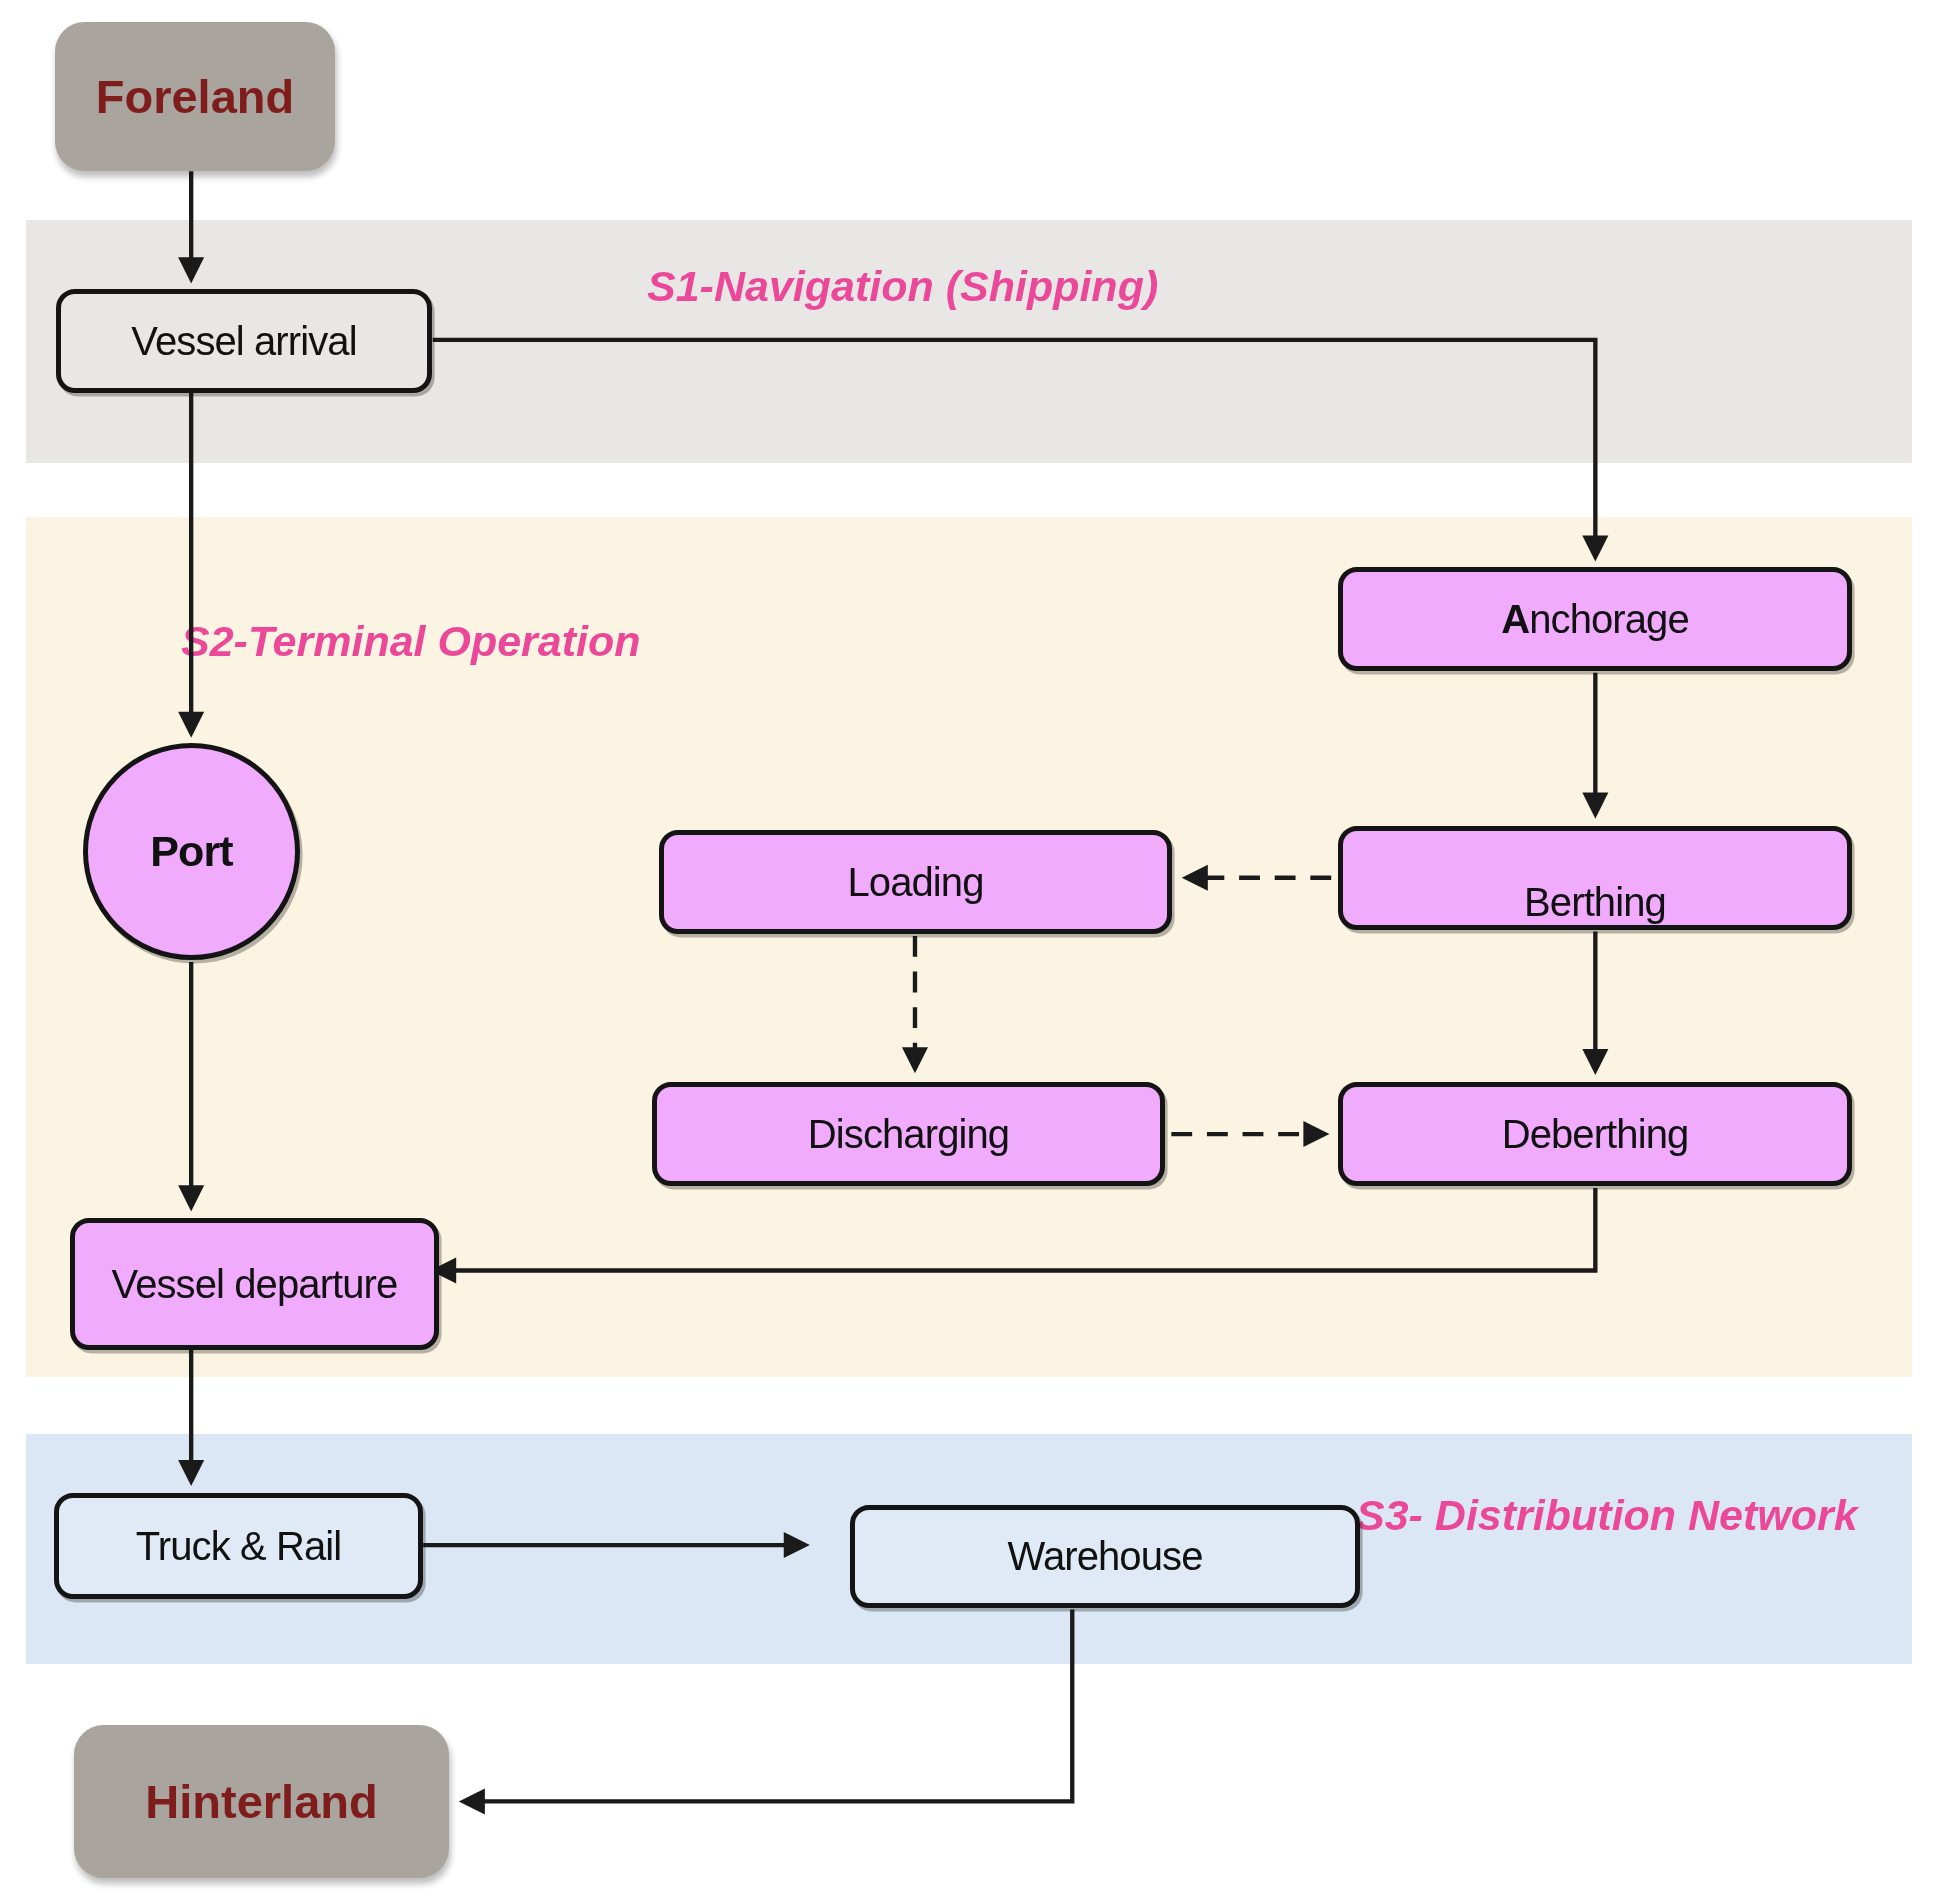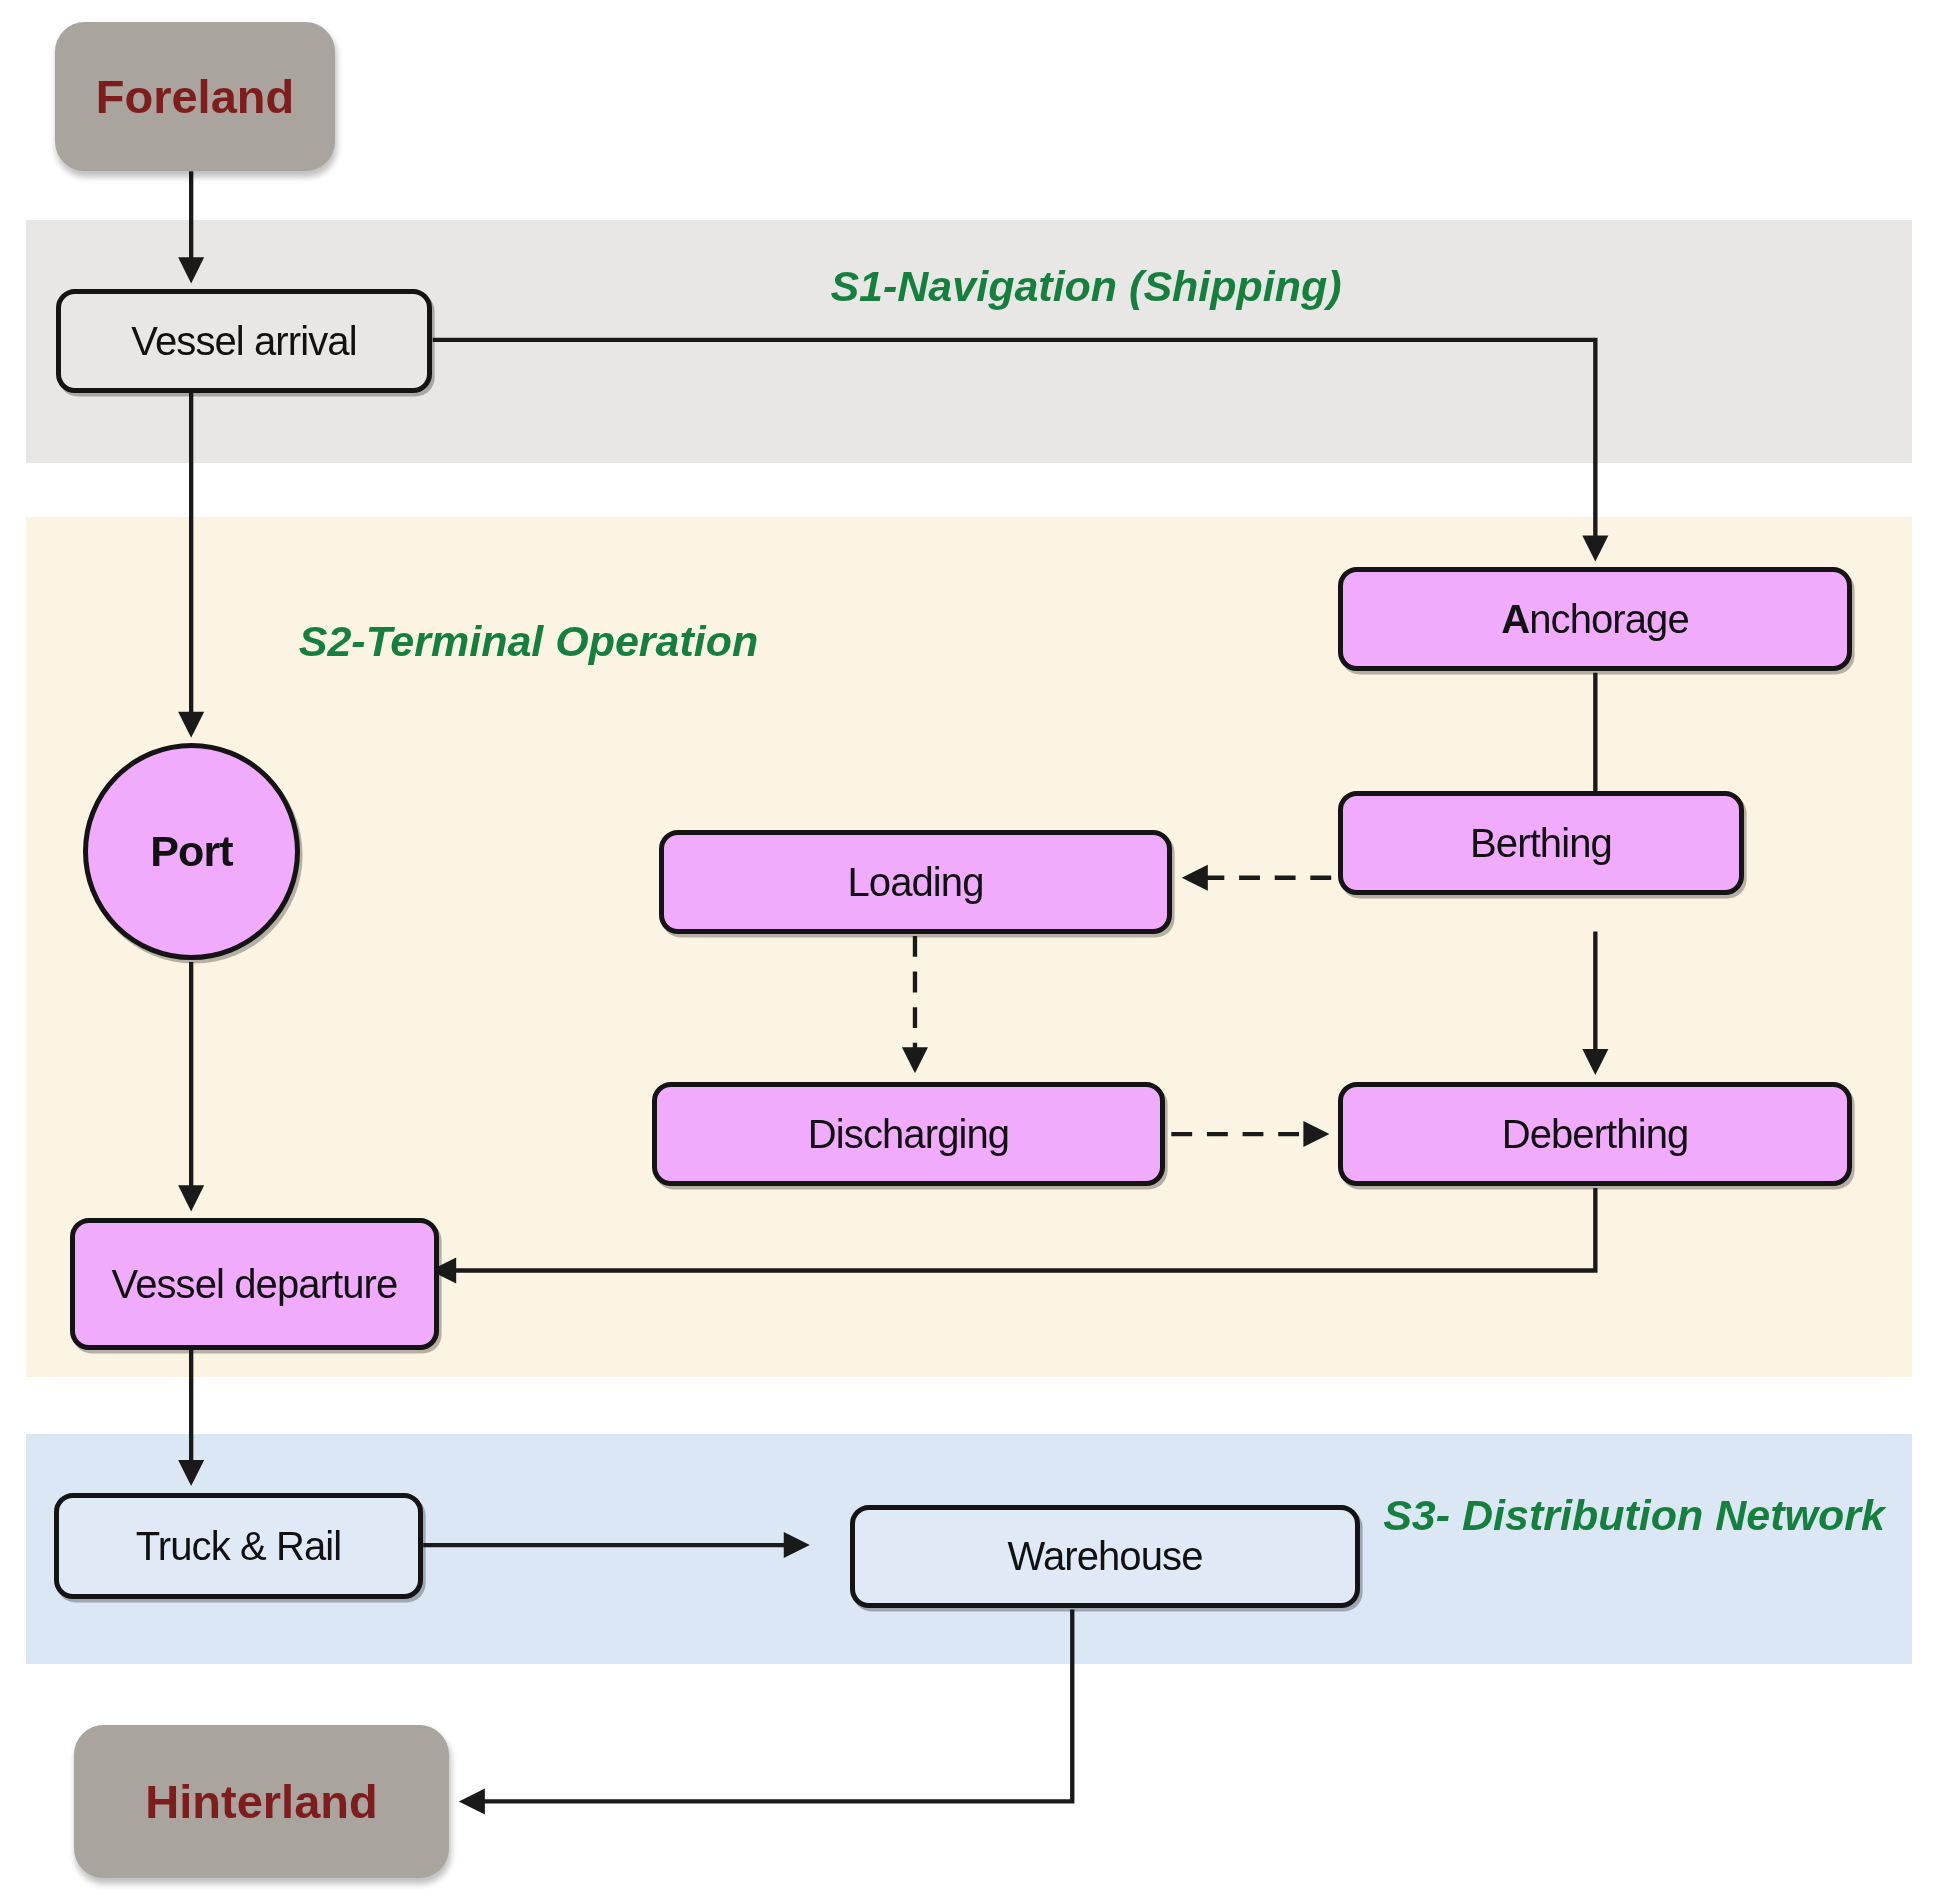--- a/index.html
+++ b/index.html
@@ -17,22 +17,22 @@
   .band { position: absolute; left: 26px; width: 1886px; }
   .band.s1 { top: 220px;  height: 243px; background: #e8e7e6; }
   .band.s2 { top: 517px;  height: 860px; background: #fcf4e2; }
   .band.s3 { top: 1434px; height: 230px; background: #dbe7f4; }
 
   .band-title {
     position: absolute;
     font-size: 43px;
     font-weight: 700;
     font-style: italic;
-    text-align: center;
-    color: #15803d;
+    text-align: left;
+    color: #ec4899;
     white-space: nowrap;
   }
   .band-title.t1 { left: 647px;  top: 262px;  width: 878px; }
   .band-title.t2 { left: 181px;  top: 617px;  width: 695px; }
   .band-title.t3 { left: 1356px; top: 1491px; width: 556px; }
 
   
   svg.wires { position: absolute; left: 0; top: 0; }
   .wire { stroke: #1a1a1a; stroke-width: 5; fill: none; }
   .wire.dashed { stroke-dasharray: 24 17; }
@@ -79,21 +79,21 @@
     font-weight: 700;
     font-size: 43px;
   }
 
   
   #foreland          { left: 55px;   top: 22px;   width: 280px; height: 149px; }
   #vessel-arrival    { left: 56px;   top: 289px;  width: 376px; height: 104px; }
   #anchorage         { left: 1338px; top: 567px;  width: 514px; height: 104px; }
   #port              { left: 83px;   top: 743px;  width: 217px; height: 217px; }
   #loading           { left: 659px;  top: 830px;  width: 513px; height: 104px; }
-  #berthing          { left: 1338px; top: 791px;  width: 406px; height: 104px; }
+  #berthing          { left: 1338px; top: 826px;  width: 514px; height: 104px; align-items: flex-end; }
   #discharging       { left: 652px;  top: 1082px; width: 513px; height: 104px; }
   #deberthing        { left: 1338px; top: 1082px; width: 514px; height: 104px; }
   #vessel-departure  { left: 70px;   top: 1218px; width: 369px; height: 132px; }
   #truck-rail        { left: 54px;   top: 1493px; width: 369px; height: 106px; }
   #warehouse         { left: 817px;  top: 1505px; width: 510px; height: 103px; margin-left: 33px; }
   #hinterland        { left: 74px;   top: 1725px; width: 375px; height: 153px; }
 </style>
 </head>
 <body>
 

